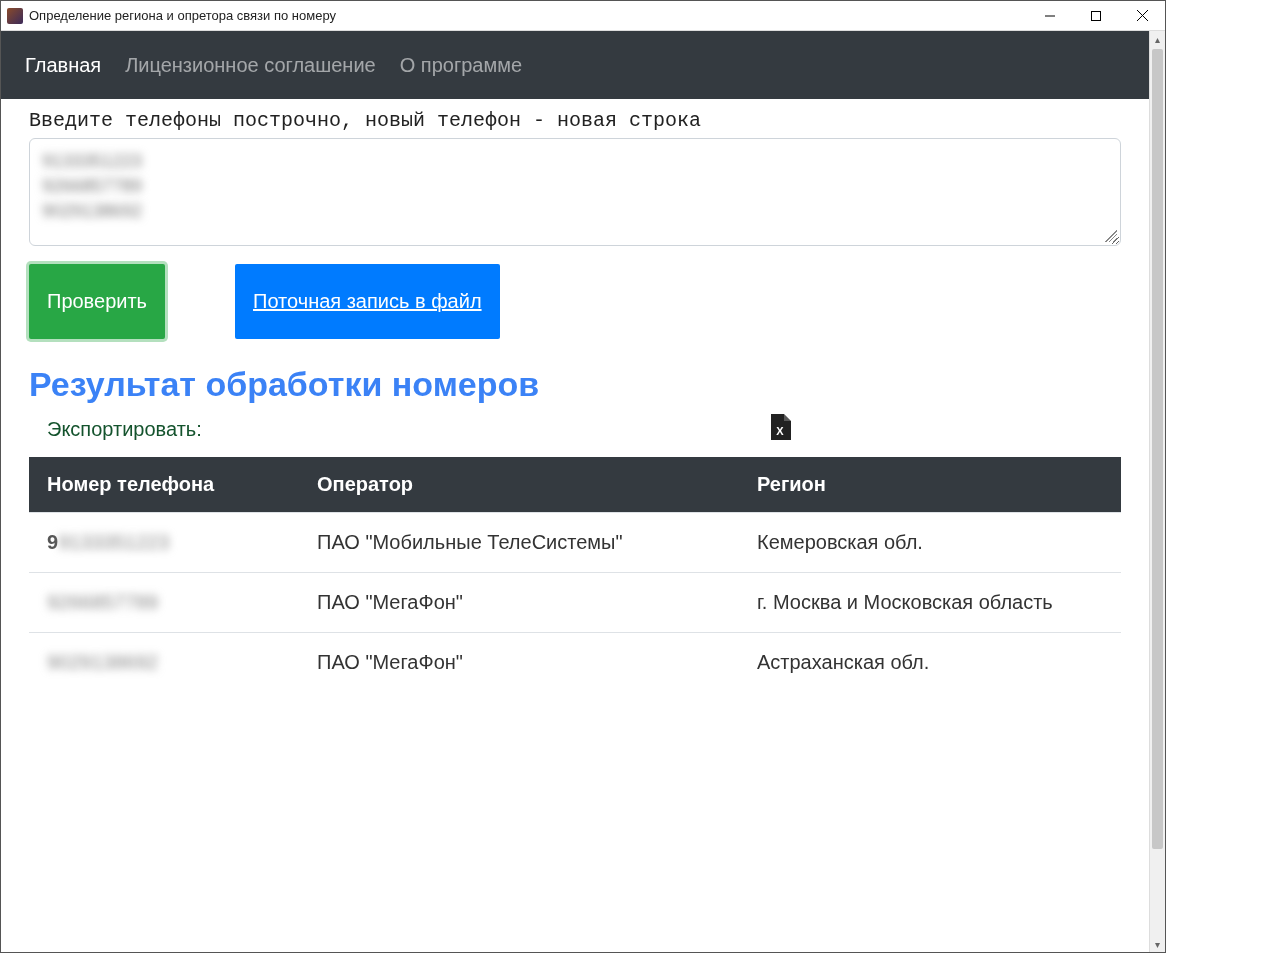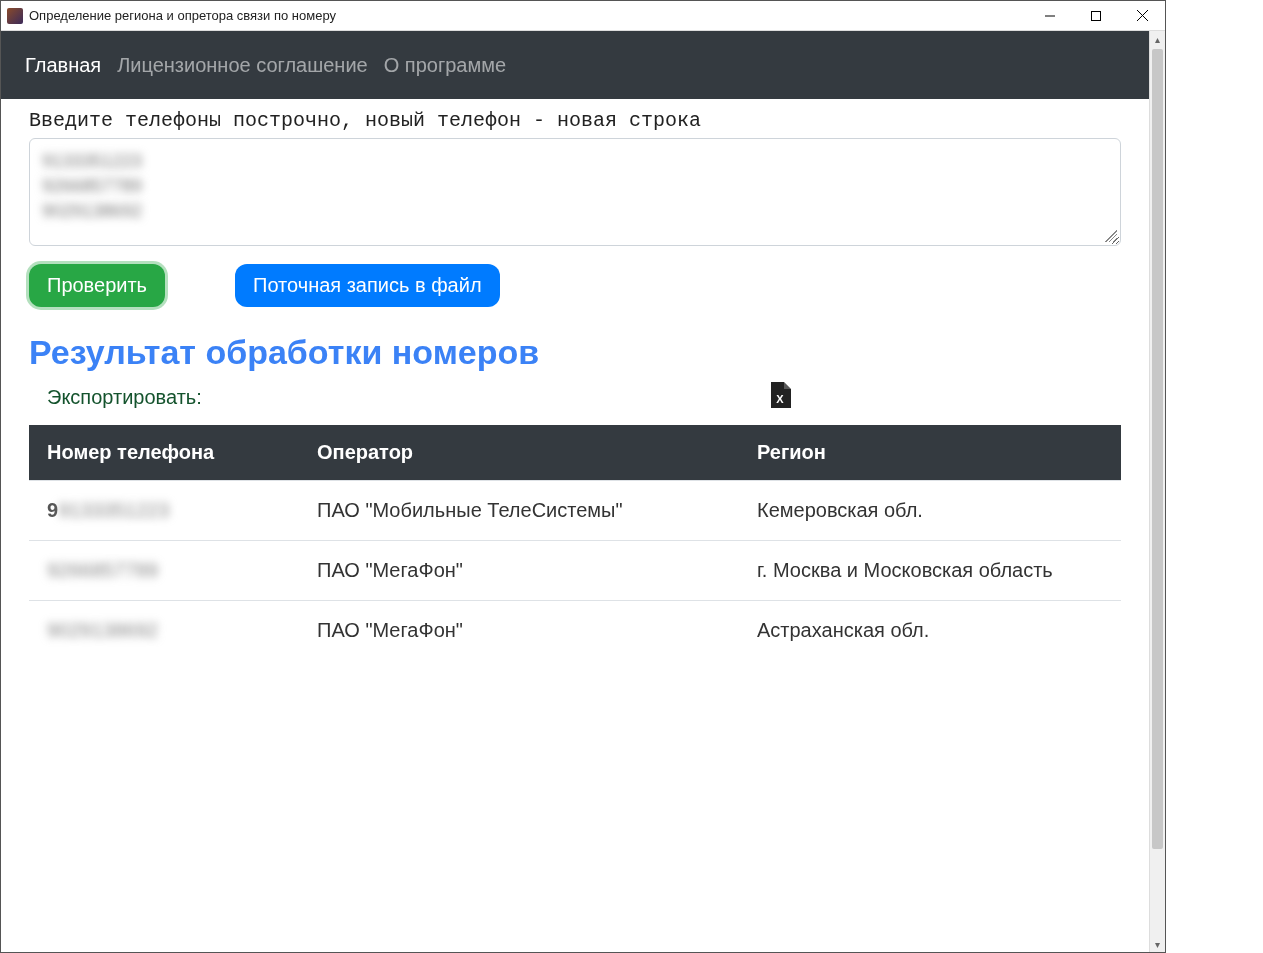--- a/index.html
+++ b/index.html
@@ -69,21 +69,21 @@
     position:absolute; left:2px; right:2px;
     top:18px; height: 800px;
     background:#c7c7c7; border-radius:2px;
   }
   .navbar {
     background: #343a40;
     height: 68px;
     display: flex;
     align-items: center;
     padding: 0 24px;
-    gap: 16px;
+    gap: 24px;
   }
   .navbar a {
     color: rgba(255,255,255,0.55);
     text-decoration: none;
     font-size: 20px;
   }
   .navbar a.active { color: #fff; }
   .page {
     padding: 10px 28px 20px 28px;
   }
@@ -114,28 +114,28 @@
                       transparent 80%, #888 80%, #888 85%, transparent 85%);
   }
   .button-row {
     display: flex;
     align-items: center;
     gap: 70px;
     margin-top: 18px;
   }
   .btn {
     border: none;
-    border-radius: 12px;
+    border-radius: 2px;
     color: #fff;
     font-size: 20px;
-    padding: 10px 18px;
+    padding: 26px 18px;
     cursor: pointer;
   }
   .btn-success { background:#28a745; box-shadow: 0 0 0 3px rgba(40,167,69,0.35); }
-  .btn-primary { background:#007bff; }
+  .btn-primary { background:#007bff;text-decoration:underline; }
   .btn-danger  { background:#dc3545; margin-left:auto; }
   h2.results-title {
     font-size: 34px;
     font-weight: 600;
     margin-top: 26px;
     color: #3b82f6;
   }
   .export-row {
     display:flex; align-items:center;
     margin-top: 10px;

